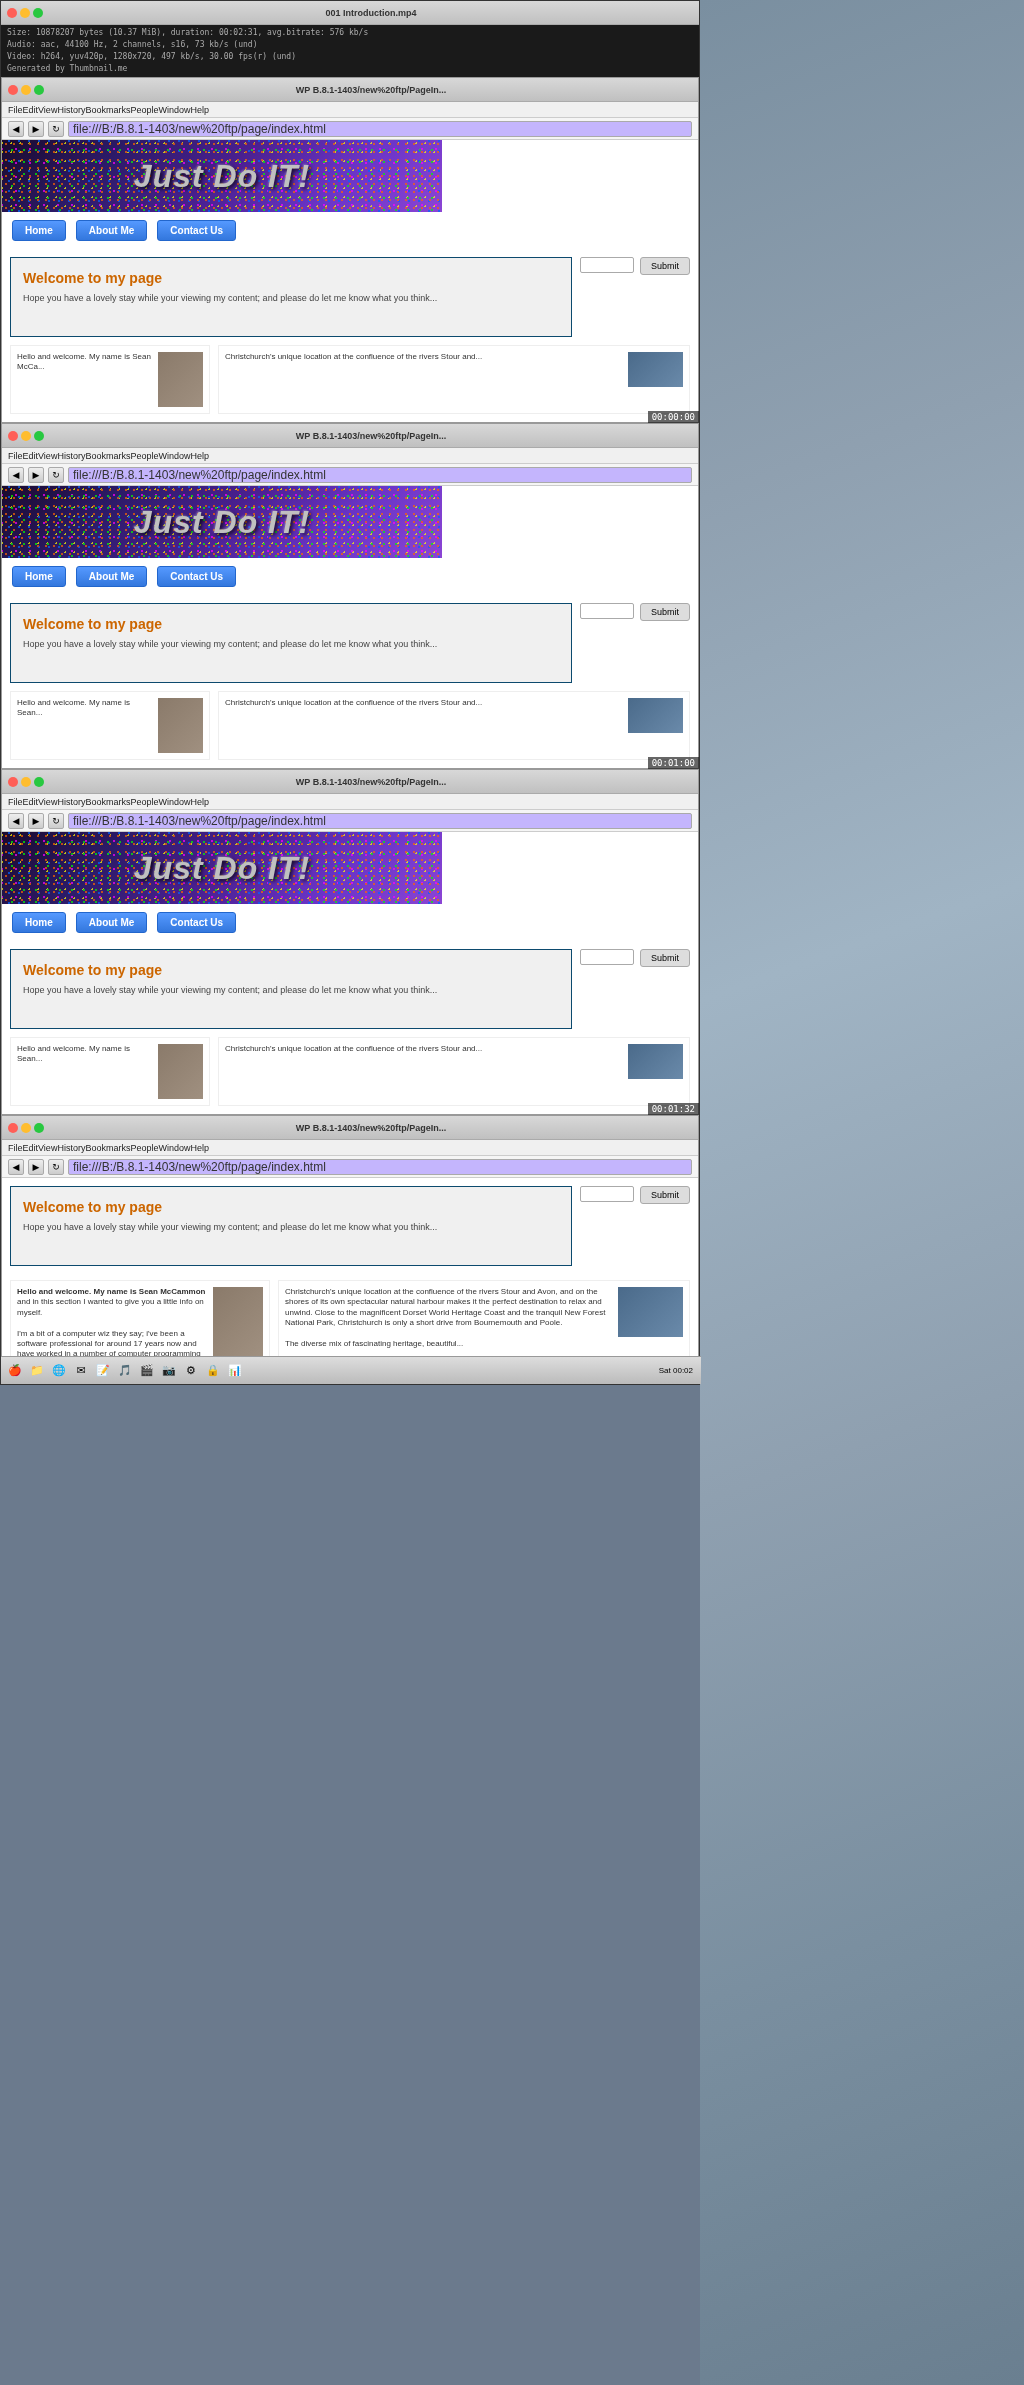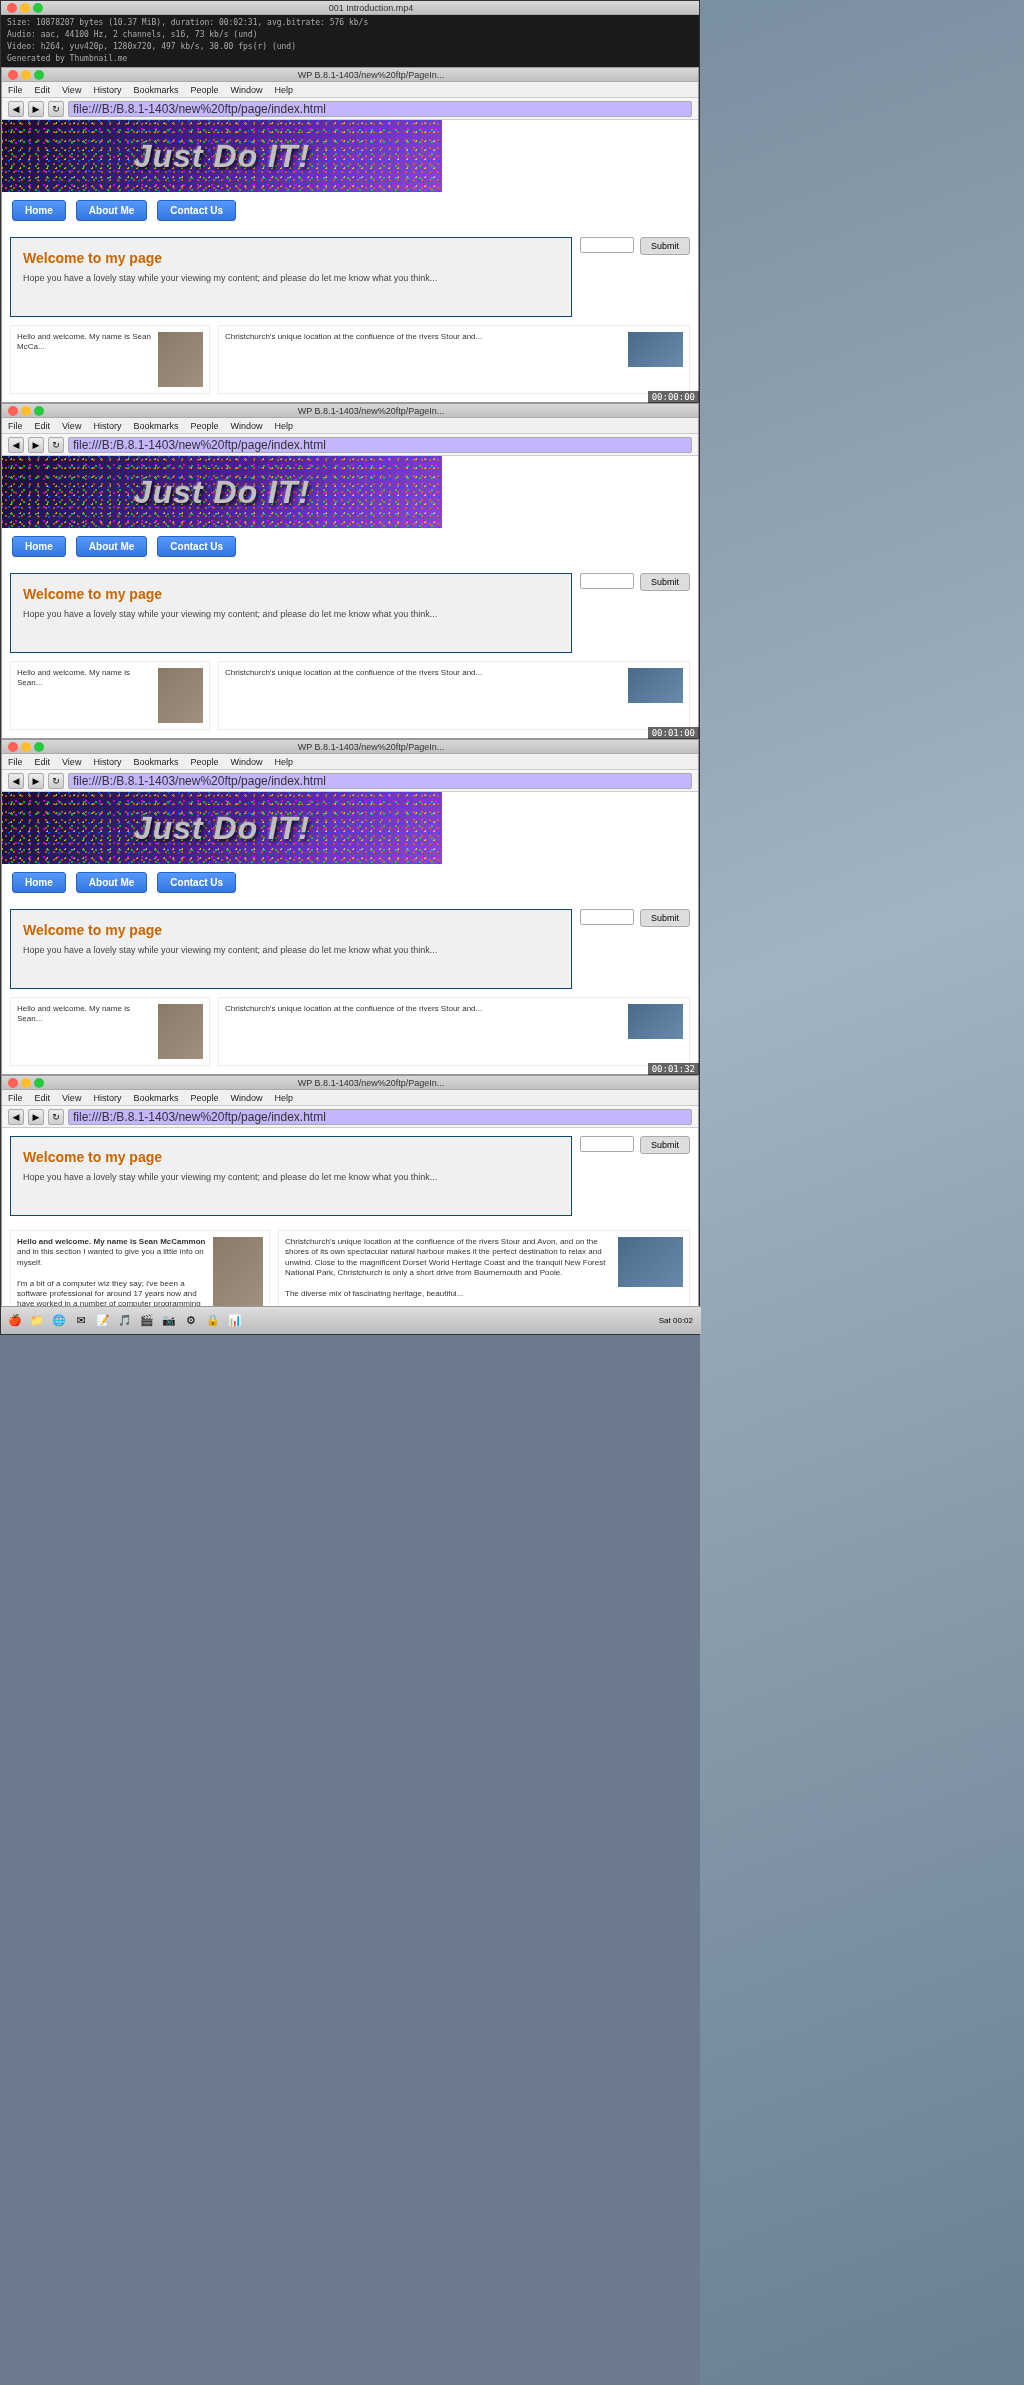--- a/index.html
+++ b/index.html
@@ -40,21 +40,21 @@
     }
 
     .browser-menubar {
       background: #f0f0f0;
       height: 16px;
       font-size: 9px;
       color: #333;
       display: flex;
       align-items: center;
       padding: 0 6px;
-      gap: 12px;
+      gap: 0;
       border-bottom: 1px solid #ccc;
     }
 
     .browser-toolbar {
       background: #f5f5f5;
       height: 22px;
       display: flex;
       align-items: center;
       padding: 0 6px;
       gap: 4px;
@@ -310,22 +310,23 @@
       position: relative;
       width: 1024px;
       min-height: 2385px;
     }
 
     .panel-header {
       background: linear-gradient(to bottom, #d8d8d8, #c0c0c0);
       display: flex;
       align-items: center;
       padding: 2px 6px;
-      height: 14px;
+      height: 24px;
       border-bottom: 1px solid #aaa;
+      font-weight: bold;
     }
 
     .panel-dots {
       display: flex;
       gap: 3px;
       margin-right: 6px;
     }
 
     .panel-title-bar {
       font-size: 9px;

